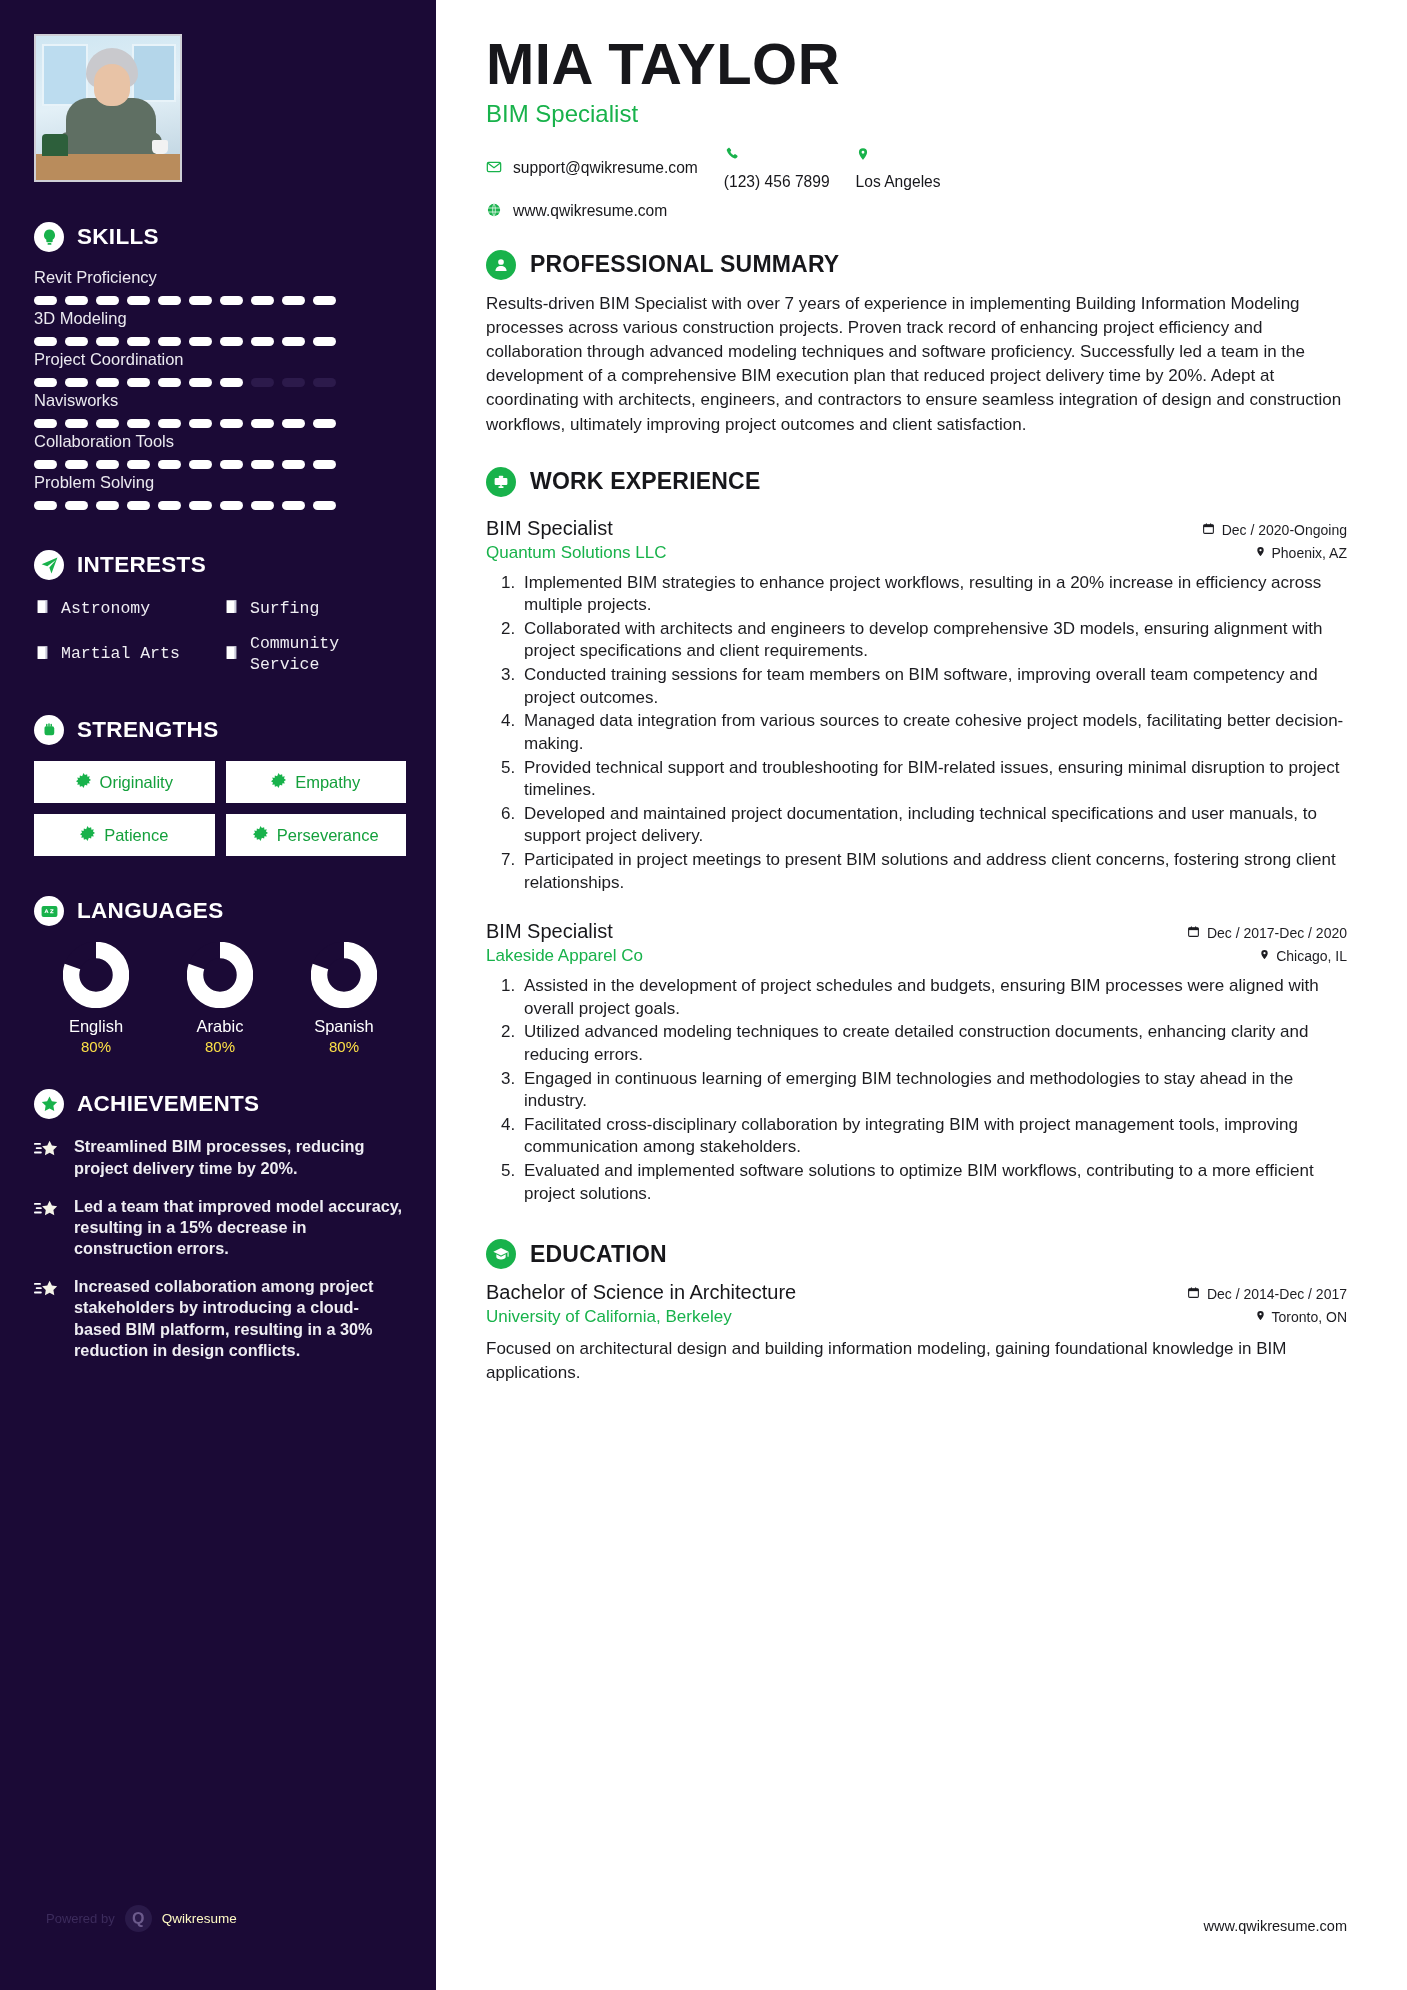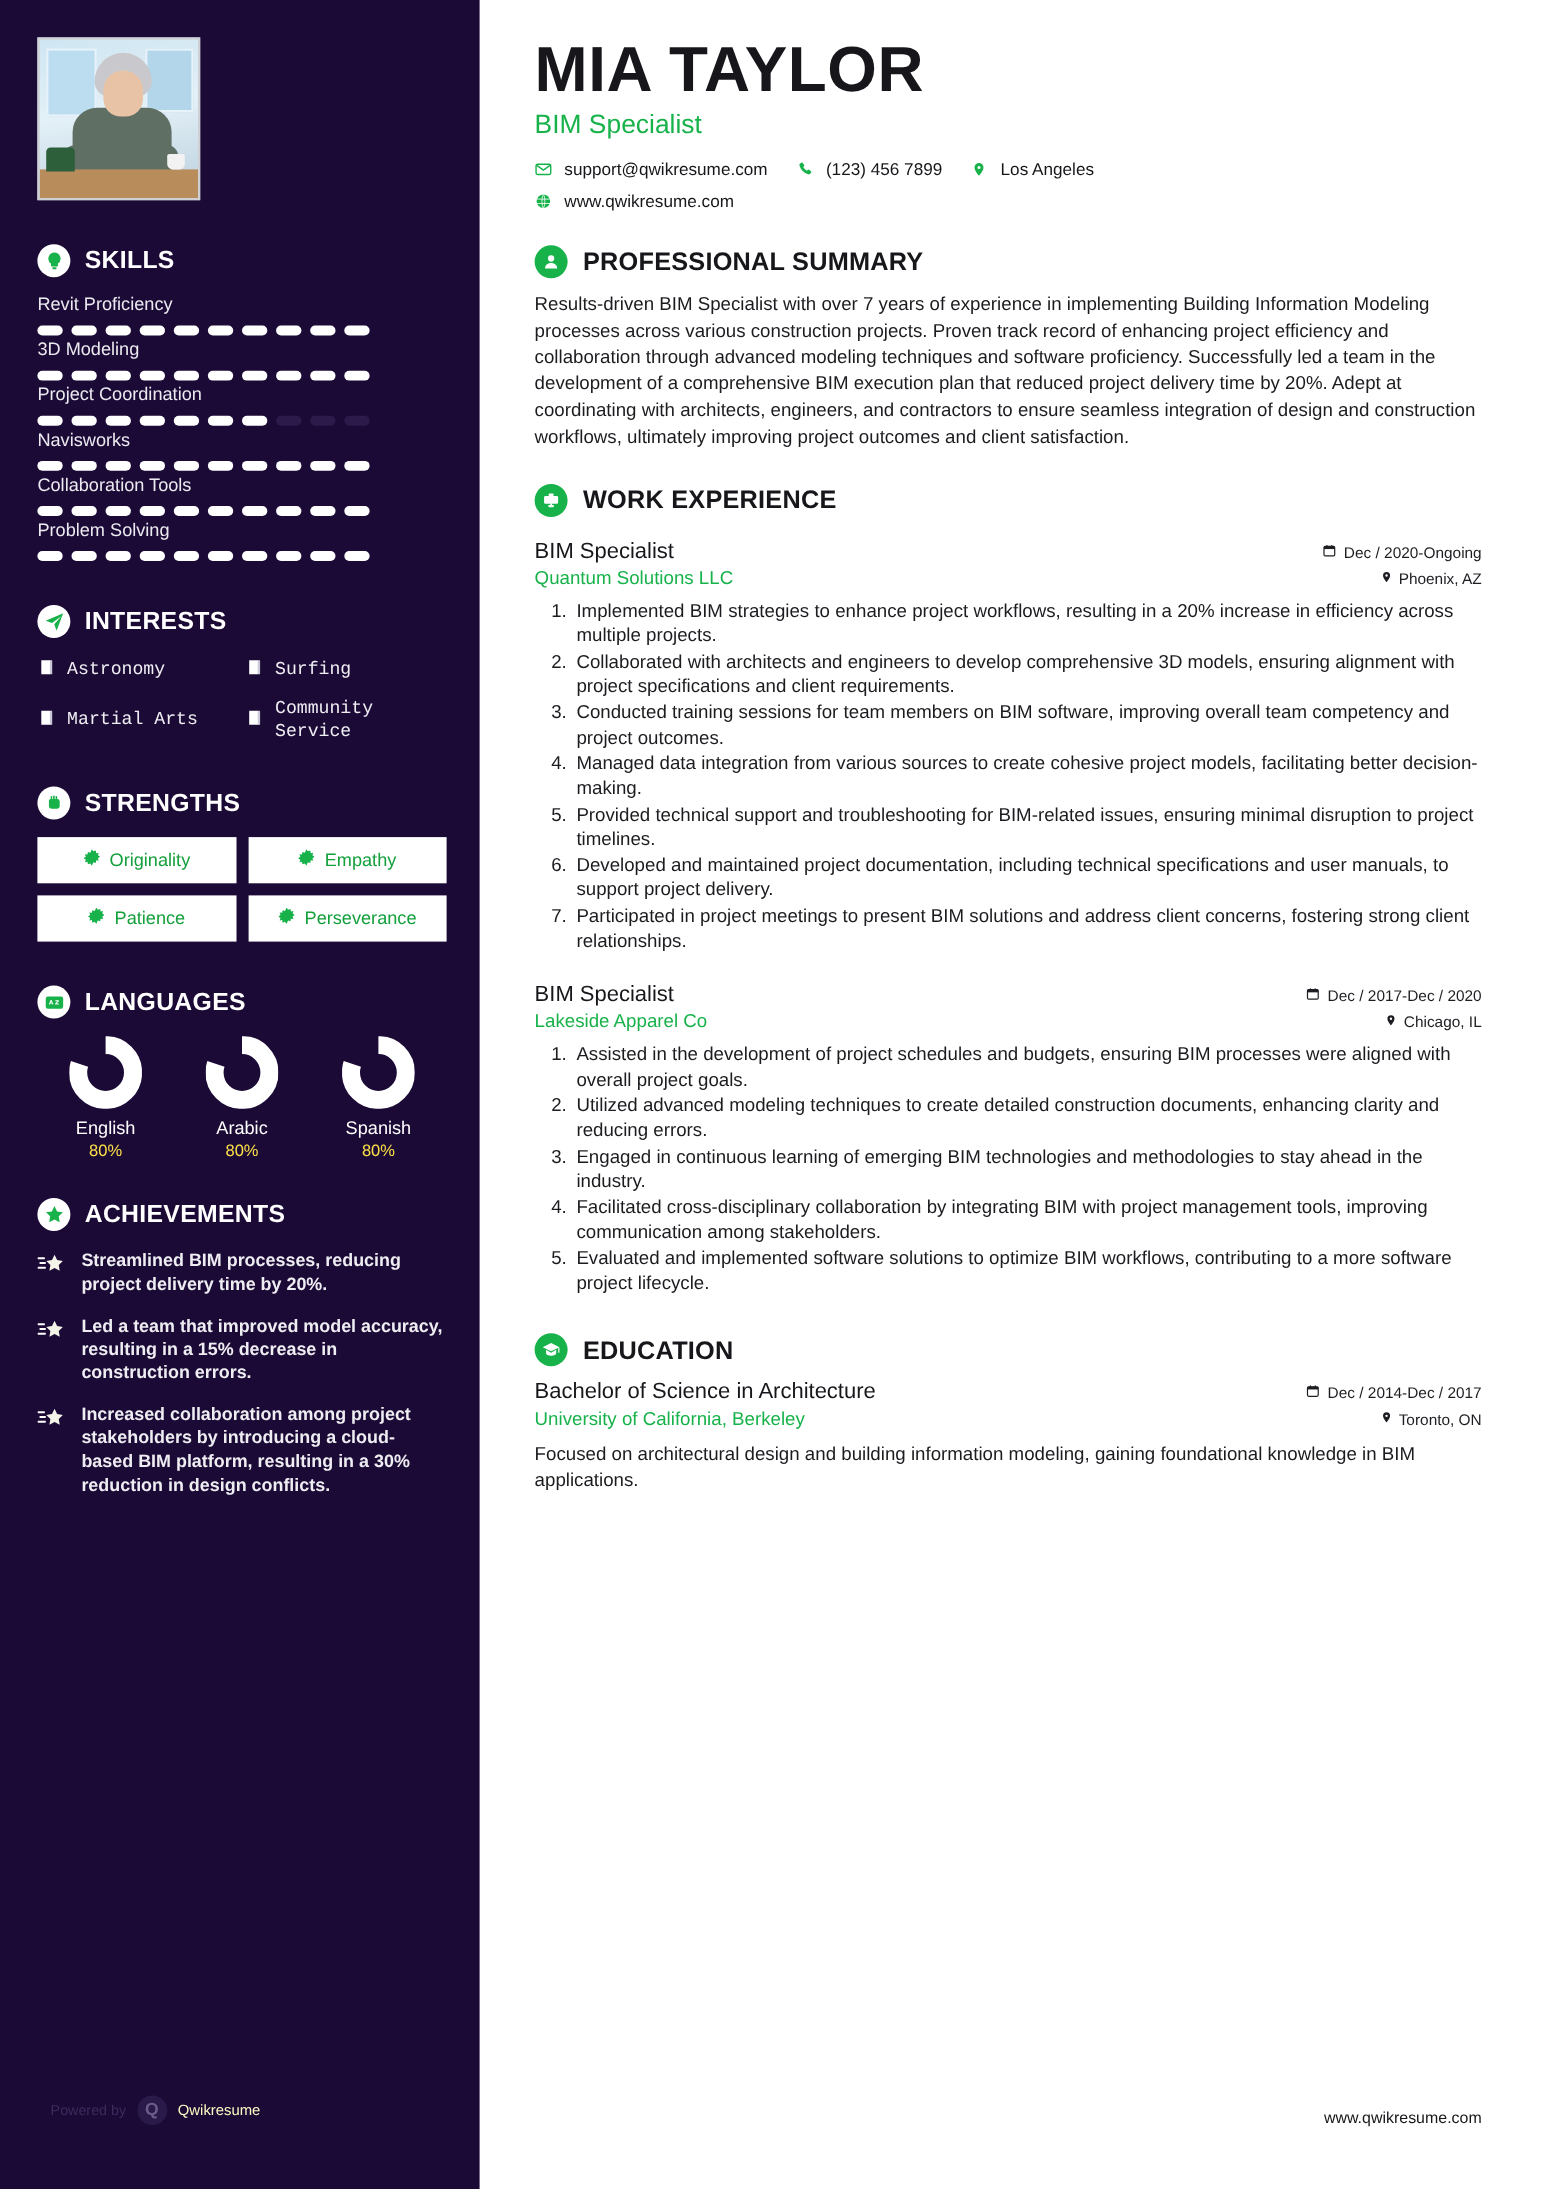--- a/index.html
+++ b/index.html
@@ -97,21 +97,21 @@
 
   
   .main { flex:1; height:1990px; padding:34px 60px 0 46px; position:relative; }
 
   .name { font-size:58px; font-weight:bold; color:#17171b; letter-spacing:0.5px; line-height:1.05; }
   .role { font-size:24px; color:#18b24b; margin-top:5px; }
 
   .contact-rows { margin-top:18px; }
   .contact-row { display:flex; align-items:center; gap:0; margin-bottom:11px; }
   .contact { display:flex; align-items:flex-start; gap:11px; font-size:15.6px; color:#17171b; }
-  .contact + .contact { margin-left:26px; }
+  .contact + .contact { margin-left:26px;flex-direction:column; }
   .contact .ci { flex:0 0 16px; display:flex; align-items:center; }
 
   .main-head { display:flex; align-items:center; gap:14px; margin-top:30px; margin-bottom:12px; }
   .main-head .badge {
     width:30px; height:30px; border-radius:50%; background:#18b24b;
     display:flex; align-items:center; justify-content:center; flex:0 0 30px;
   }
   .main-head h2 { font-size:23px; font-weight:bold; color:#17171b; letter-spacing:0.2px; }
 
   .summary { font-size:17px; line-height:1.42; color:#1c1c20; }
@@ -538,21 +538,21 @@
               <path fill="#1d1d22" d="M12 2a7 7 0 00-7 7c0 5.2 7 13 7 13s7-7.8 7-13a7 7 0 00-7-7zm0 9.4A2.4 2.4 0 1112 6.6a2.4 2.4 0 010 4.8z"></path>
             </svg></span>
         <span>Chicago, IL</span>
       </span>
     </div>
     <ol>
       <li>Assisted in the development of project schedules and budgets, ensuring BIM processes were aligned with overall project goals.</li>
       <li>Utilized advanced modeling techniques to create detailed construction documents, enhancing clarity and reducing errors.</li>
       <li>Engaged in continuous learning of emerging BIM technologies and methodologies to stay ahead in the industry.</li>
       <li>Facilitated cross-disciplinary collaboration by integrating BIM with project management tools, improving communication among stakeholders.</li>
-      <li>Evaluated and implemented software solutions to optimize BIM workflows, contributing to a more software project lifecycle.</li>
+      <li>Evaluated and implemented software solutions to optimize BIM workflows, contributing to a more efficient project solutions.</li>
     </ol>
   </div>
 
   <div class="main-head" style="margin-top:34px;">
     <span class="badge">
       <svg width="18" height="18" viewBox="0 0 24 24">
           <path fill="#ffffff" d="M12 4L1.8 9 12 14l10.2-5z"></path>
           <path fill="#ffffff" d="M5.8 12.2v4c0 1.6 2.8 3 6.2 3s6.2-1.4 6.2-3v-4L12 15.6z"></path>
           <rect x="20.7" y="9.6" width="1.4" height="6" fill="#ffffff"></rect>
         </svg>

